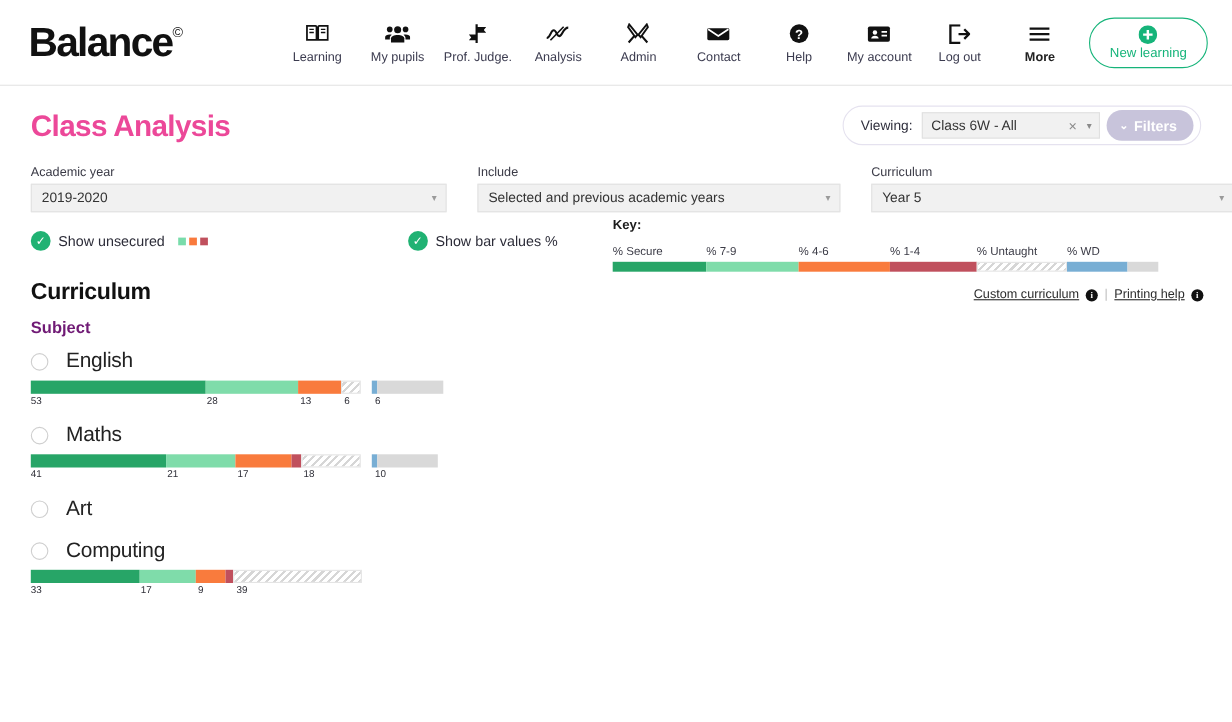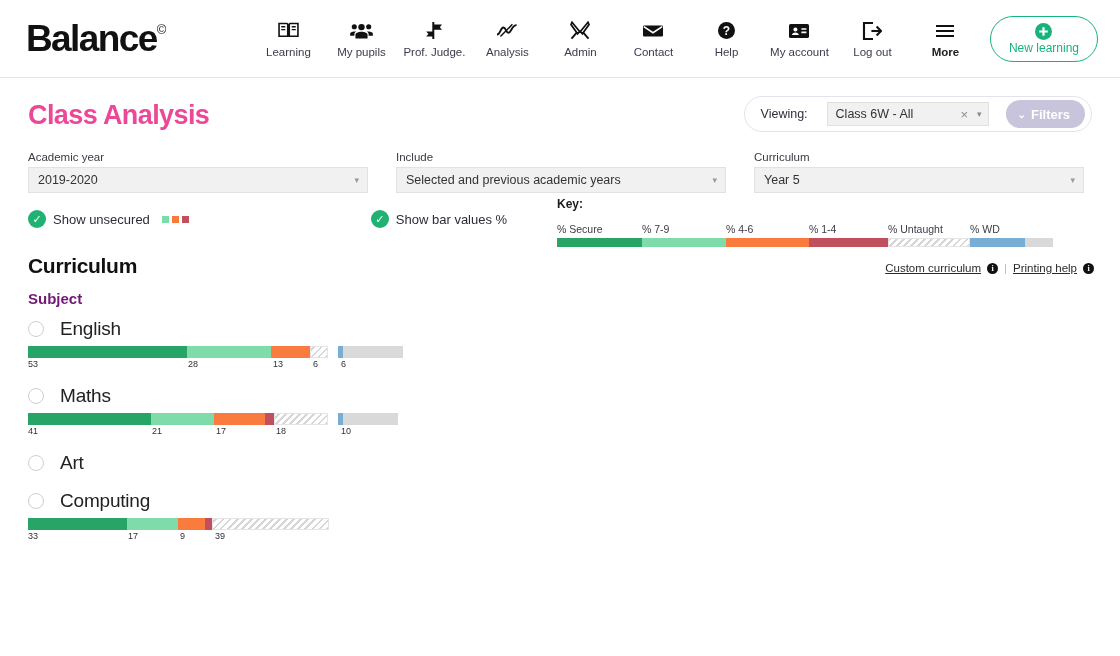--- a/index.html
+++ b/index.html
@@ -99,21 +99,20 @@
     position: absolute;
     right: 28px;
     top: 18px;
     border: 1.5px solid #e5e2ef;
     border-radius: 24px;
     height: 36px;
     display: flex;
     align-items: center;
     padding: 0 6px 0 16px;
     background: #fff;
-    gap: 11px;
   }
   .viewing-label { font-size: 12.5px; color: #2f2f3d; margin-right: 8px; }
   .viewing-select {
     background: #f1f1f1;
     border: 1px solid #e0e0e0;
     height: 24px;
     min-width: 162px;
     display: flex;
     align-items: center;
     padding: 0 6px 0 8px;
@@ -154,21 +153,21 @@
     height: 26px;
     display: flex;
     align-items: center;
     padding: 0 8px 0 9px;
     font-size: 12.5px;
     color: #333;
     cursor: pointer;
   }
   .select-box .val { flex: 1; white-space: nowrap; overflow:hidden; }
   .select-box .car { color: #9a9a9a; font-size: 9px; }
-  .f-academic .select-box { width: 340px; }
+  .f-academic .select-box { width: 378px; }
   .f-include  .select-box { width: 330px; }
   .f-curr     .select-box { width: 330px; }
 
   
   .opts-row {
     display: flex;
     align-items: flex-start;
     padding: 17px 26px 0 28px;
     position: relative;
   }

